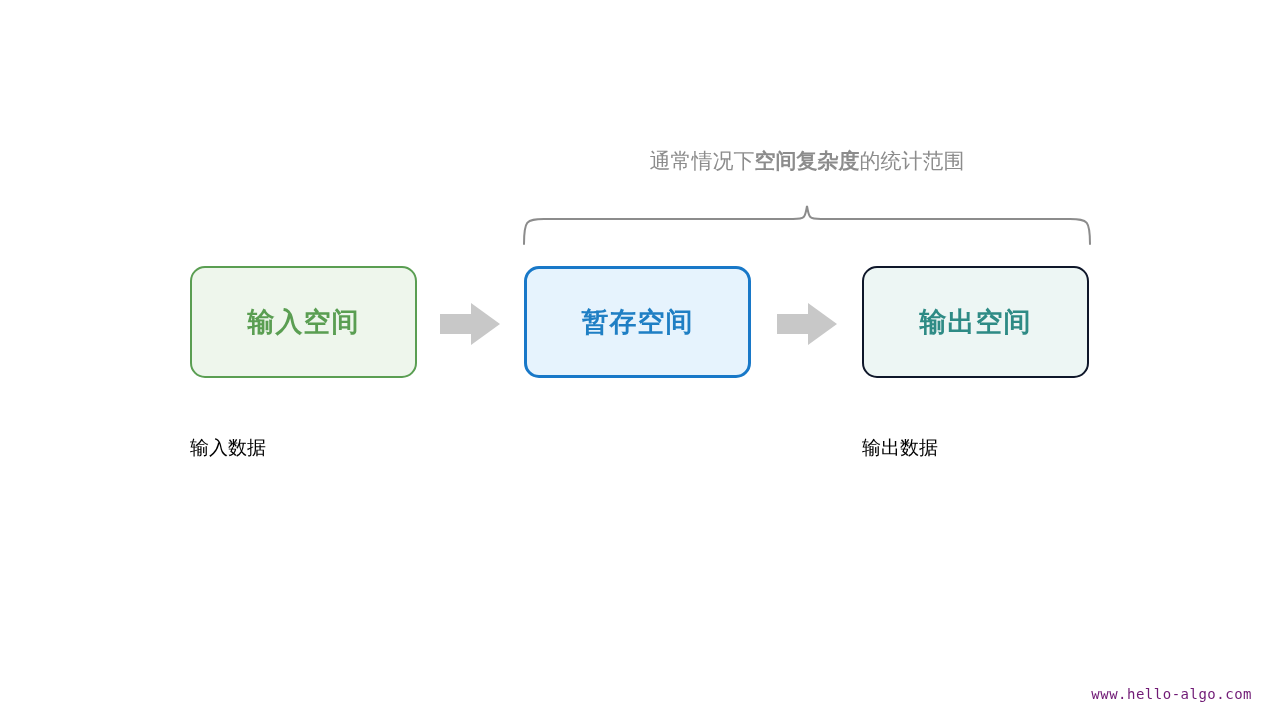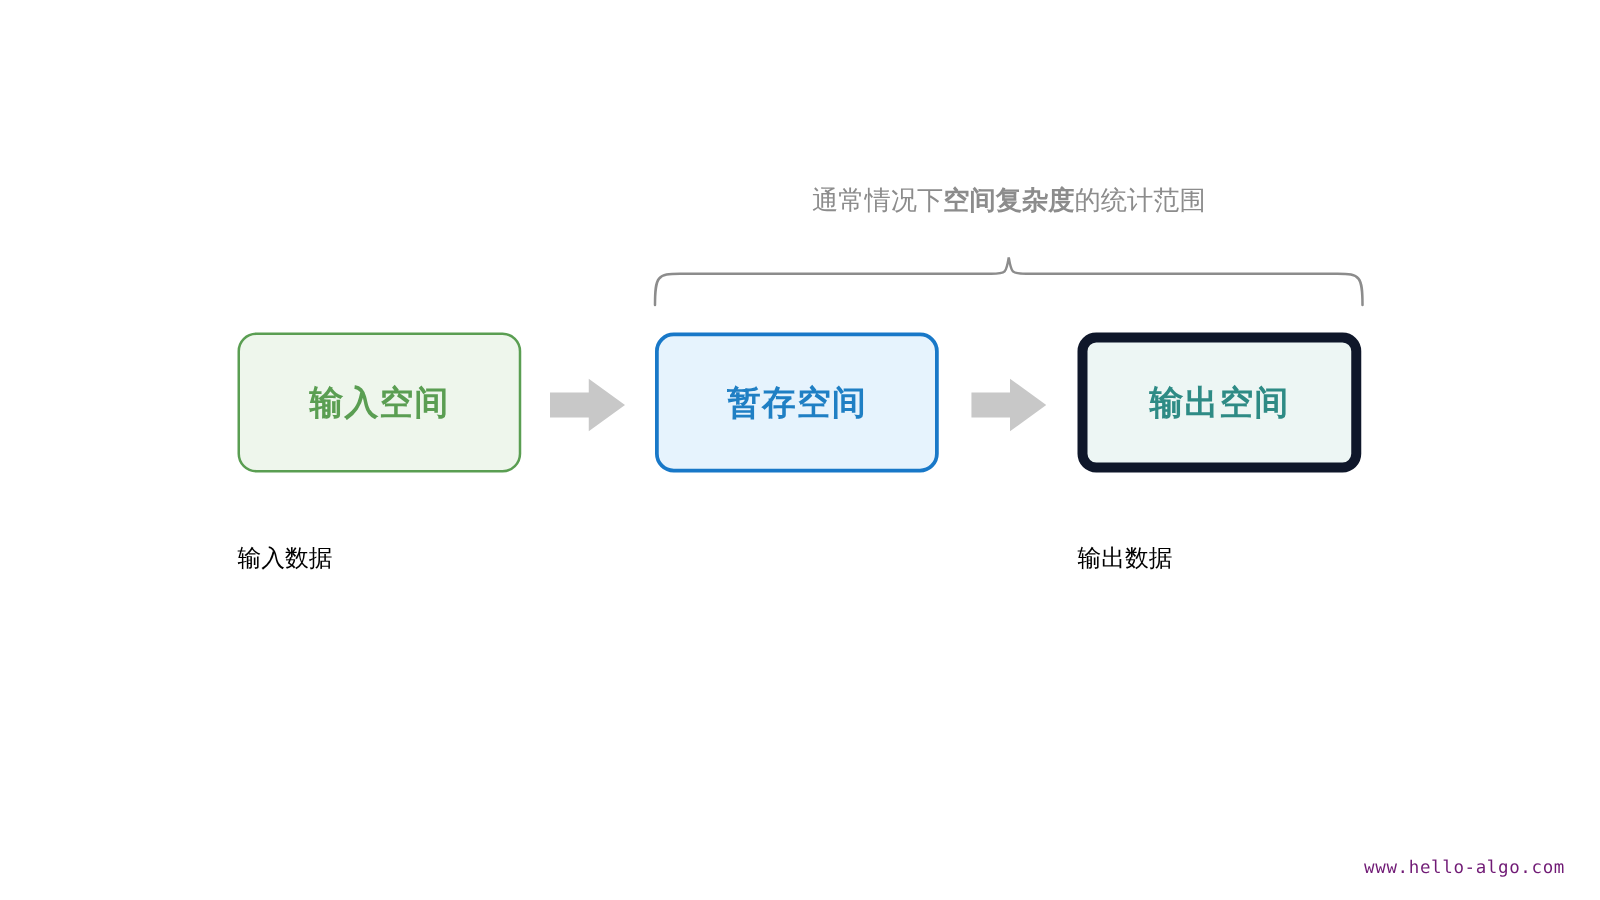--- a/index.html
+++ b/index.html
@@ -68,21 +68,21 @@
     color: #5a9e52;
   }
   .box-temp {
     left: 524px;
     border: 3px solid #1878c8;
     background: #e6f3fd;
     color: #1f7fc4;
   }
   .box-output {
     left: 862px;
-    border: 8px solid #0f172a;
+    border: 2px solid #0f172a;
     background: #edf6f4;
     color: #2e8b85;
   }
 
   
   .arrow {
     position: absolute;
     top: 301px;
   }
   .arrow-1 { left: 440px; }

